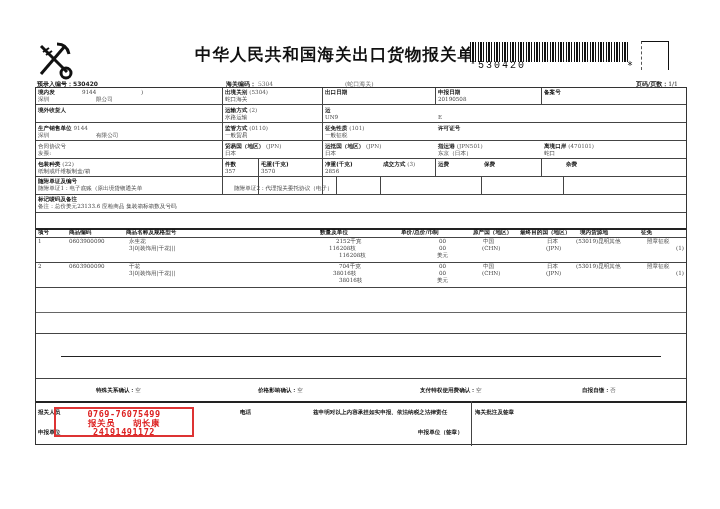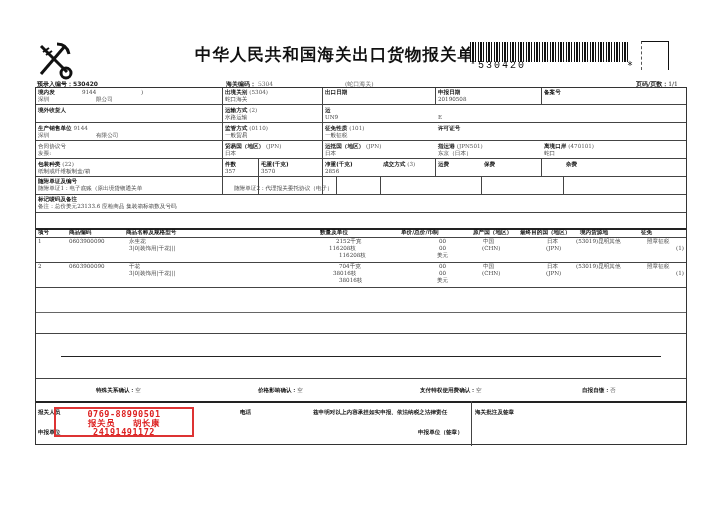--- a/index.html
+++ b/index.html
@@ -198,16 +198,16 @@
 
   <span class="lbl" style="left:2px;top:321px;">报关人员</span>
   <span class="lbl" style="left:2px;top:341px;">申报单位</span>
   <span class="lbl" style="left:204px;top:321px;">电话</span>
   <span class="lbl" style="left:277px;top:321px;">兹申明对以上内容承担如实申报、依法纳税之法律责任</span>
   <span class="lbl" style="left:382px;top:341px;">申报单位（签章）</span>
   <span class="lbl" style="left:439px;top:321px;">海关批注及签章</span>
 </div>
 
 <div class="stamp">
-  <div>0769-88990501</div>
+  <div>0769-76075499</div>
   <div>报关员　　胡长康</div>
   <div>24191491172</div>
 </div>
 
 </body></html>

